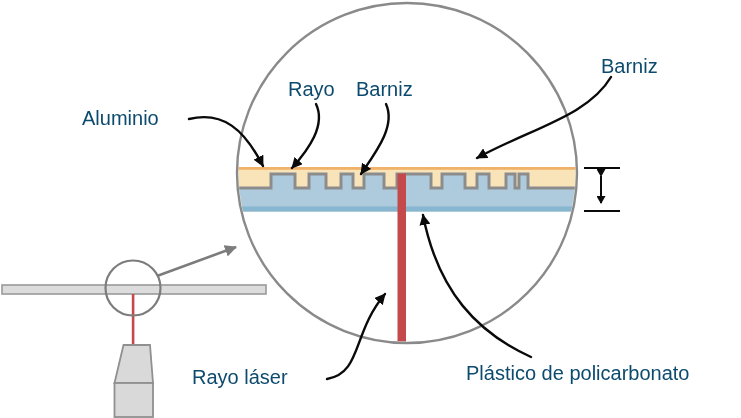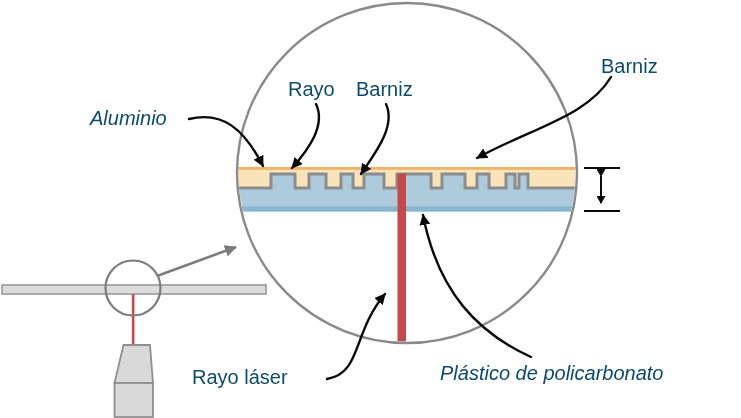--- a/index.html
+++ b/index.html
@@ -79,19 +79,19 @@
 
       <line x1="157" y1="276" x2="236" y2="247" stroke="#7c7c7c" stroke-width="2.6" marker-end="url(#headGray)"></line>
 
       <g stroke="#909090" stroke-width="1.8" fill="#d9d9d9">
         <path d="M123.5 345 L150 345 L153 383 L114.5 383 Z"></path>
         <rect x="114.5" y="383" width="38.5" height="34"></rect>
       </g>
     </g>
   </svg>
 
-  <div class="lbl" style="left:90px;top:107px;font-style:italic;">Aluminio</div>
+  <div class="lbl" style="left:82px;top:107px;">Aluminio</div>
   <div class="lbl" style="left:288px;top:78px;">Rayo</div>
   <div class="lbl" style="left:356px;top:78px;">Barniz</div>
   <div class="lbl" style="left:601px;top:55px;">Barniz</div>
   <div class="lbl" style="left:192px;top:366px;">Rayo láser</div>
-  <div class="lbl" style="left:440px;top:362px;font-style:italic;">Plástico de policarbonato</div>
+  <div class="lbl" style="left:466px;top:362px;">Plástico de policarbonato</div>
 </div>
 
 </body></html>

